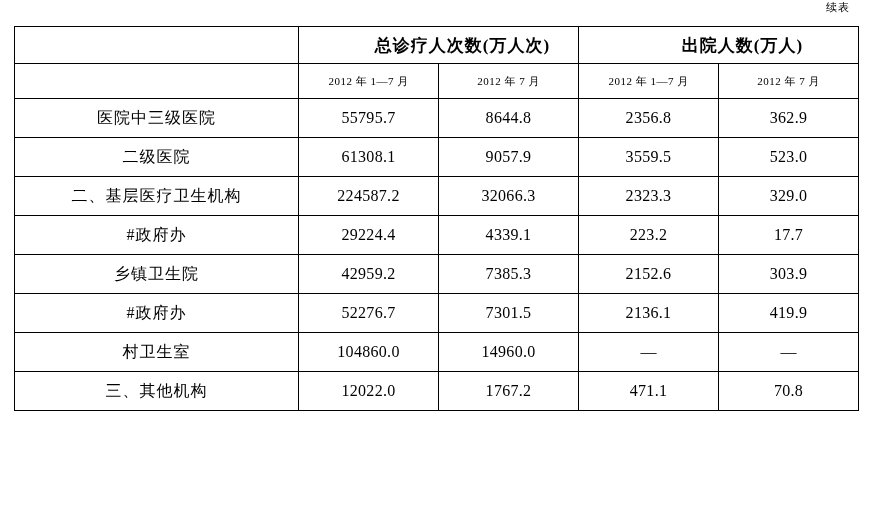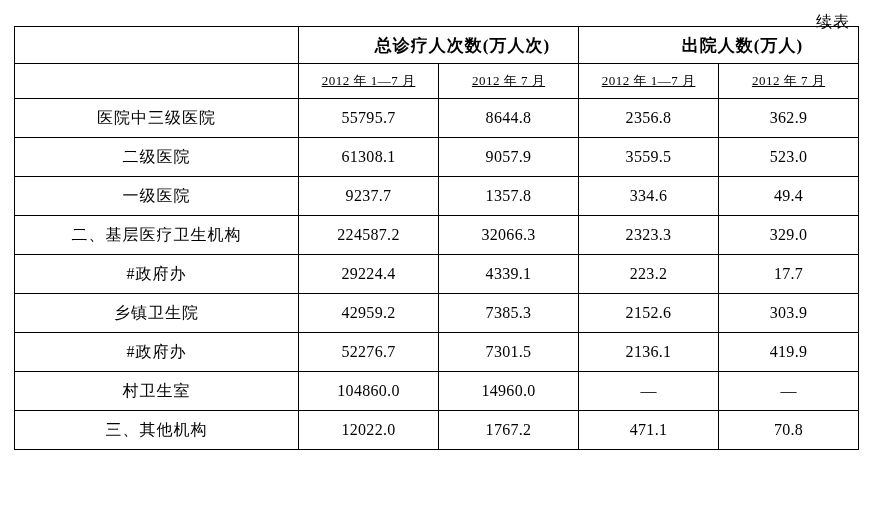--- a/index.html
+++ b/index.html
@@ -16,23 +16,23 @@
     overflow: hidden;
   }
   .page {
     position: relative;
     width: 872px;
     height: 509px;
     box-sizing: border-box;
   }
   .continued-label {
     position: absolute;
-    top: 12px;
+    top: 0;
     right: 22px;
-    font-size: 16px;
+    font-size: 11px;
     letter-spacing: 1px;
     font-weight: 500;
   }
   .table-wrap {
     position: absolute;
     top: 26px;
     left: 14px;
     width: 844px;
   }
   table.stat {
@@ -51,23 +51,22 @@
   }
   table.stat .hdr-top td {
     height: 36px;
     font-size: 17px;
     font-weight: bold;
     letter-spacing: 1px;
     padding-left: 48px;
   }
   table.stat .hdr-sub td {
     height: 34px;
-    font-size: 13px;
+    font-size: 11px;
     letter-spacing: 0.5px;
-    text-decoration: underline;
   }
   table.stat tbody td {
     height: 38px;
   }
   .c-label {
     font-size: 16.5px;
     font-weight: bold;
     letter-spacing: 1px;
     padding: 0 10px;
   }
@@ -124,27 +123,20 @@
           <td class="num">362.9</td>
         </tr>
         <tr>
           <td class="c-label">二级医院</td>
           <td class="num">61308.1</td>
           <td class="num">9057.9</td>
           <td class="num">3559.5</td>
           <td class="num">523.0</td>
         </tr>
         <tr>
-          <td class="c-label">一级医院</td>
-          <td class="num">9237.7</td>
-          <td class="num">1357.8</td>
-          <td class="num">334.6</td>
-          <td class="num">49.4</td>
-        </tr>
-        <tr>
           <td class="c-label">二、基层医疗卫生机构</td>
           <td class="num">224587.2</td>
           <td class="num">32066.3</td>
           <td class="num">2323.3</td>
           <td class="num">329.0</td>
         </tr>
         <tr>
           <td class="c-label">#政府办</td>
           <td class="num">29224.4</td>
           <td class="num">4339.1</td>

